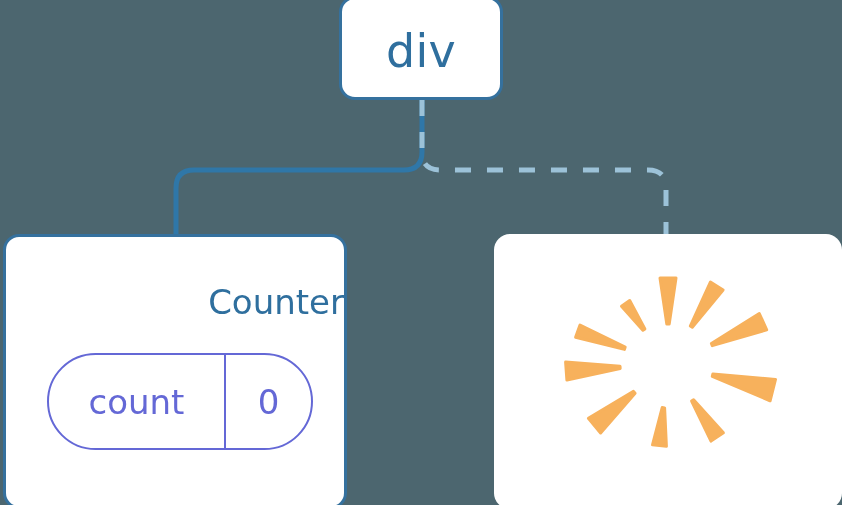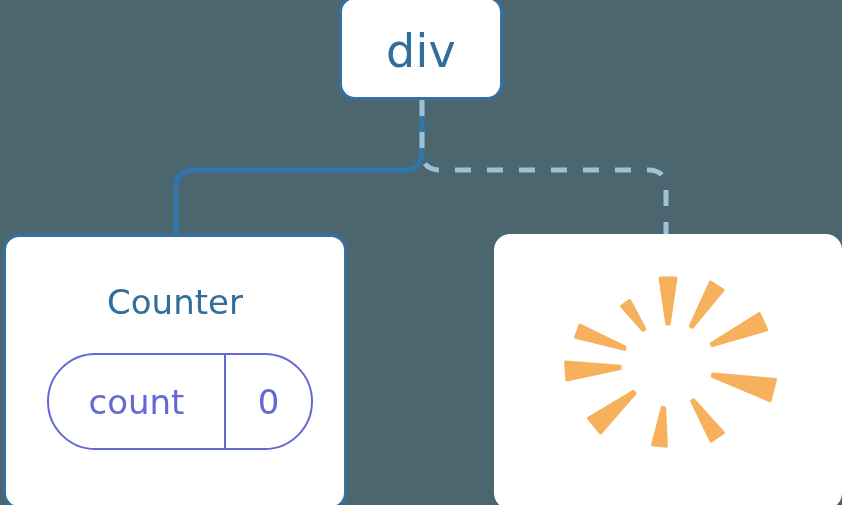--- a/index.html
+++ b/index.html
@@ -59,21 +59,21 @@
     left: 3px;
     top: 234px;
     width: 344px;
     height: 275px;
     padding-top: 48px;
     border-bottom-left-radius: 16px;
     border-bottom-right-radius: 16px;
   }
   #node-counter .node-title {
     display: block;
-    text-align: center;
+    text-align: right;
     color: #2f6f9e;
     font-size: 34px;
     font-weight: 400;
     line-height: 1;
   }
   #node-sparkle {
     left: 494px;
     top: 234px;
     width: 348px;
     height: 275px;

